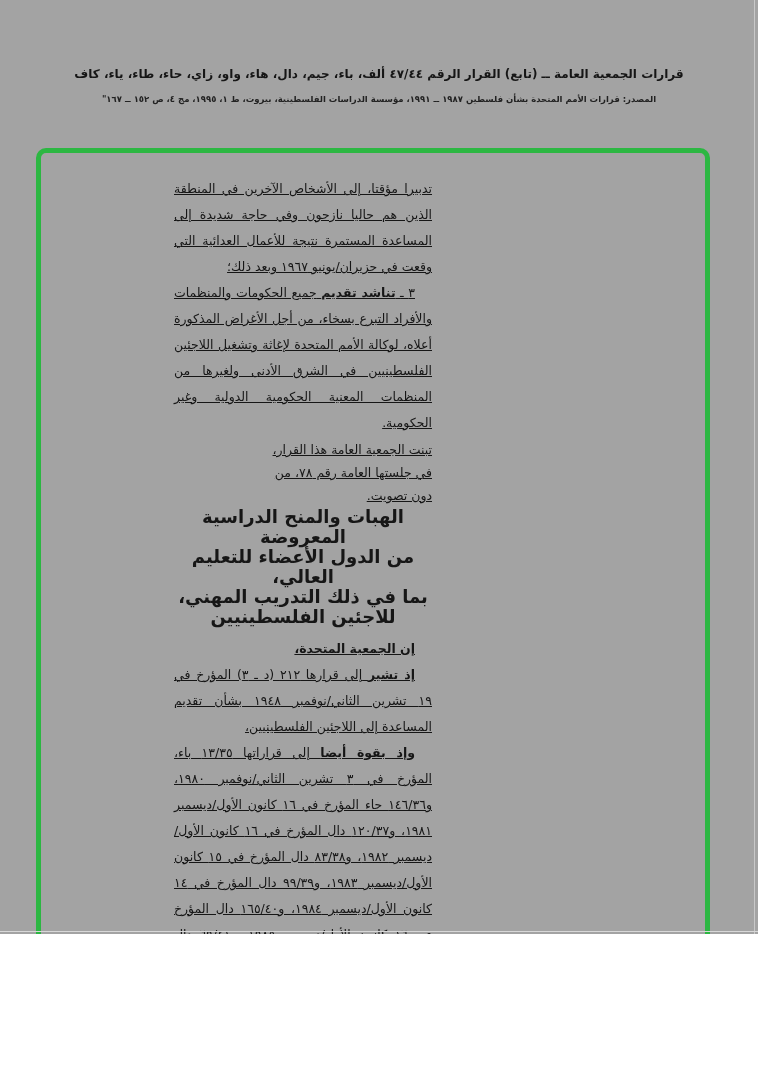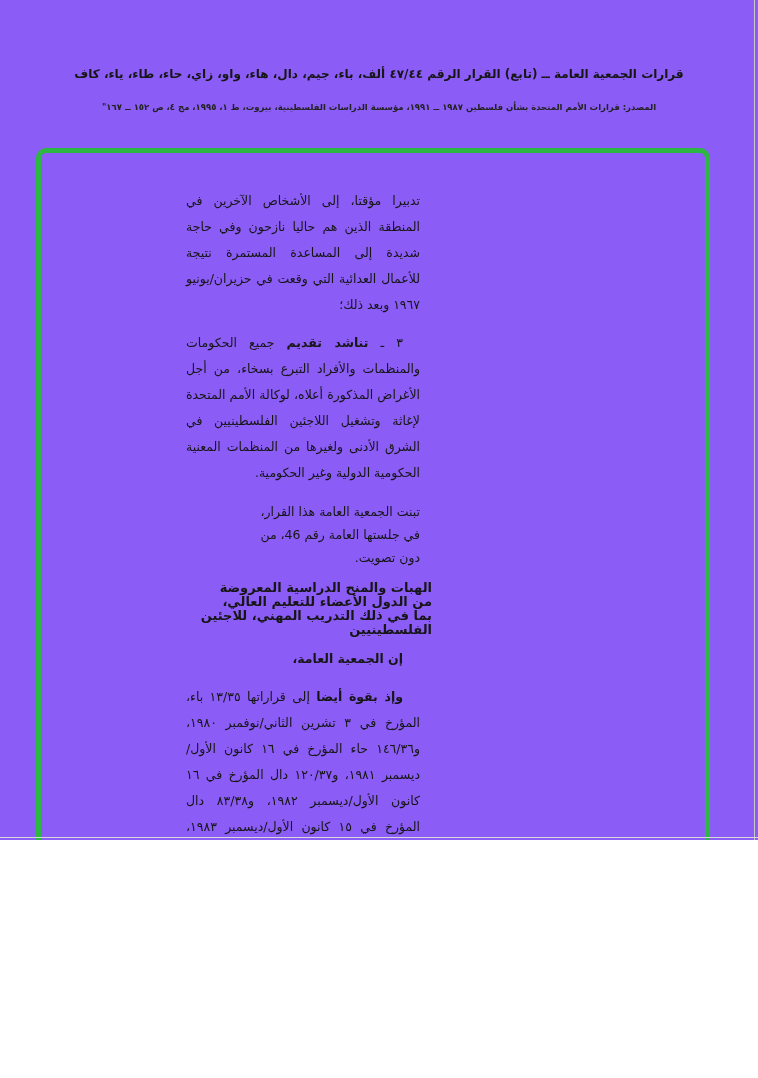--- a/index.html
+++ b/index.html
@@ -3,41 +3,41 @@
 <meta charset="utf-8">
 <style>
   html, body {
     margin: 0;
     padding: 0;
     background: #ffffff;
   }
   .page {
     position: relative;
     width: 758px;
-    height: 840px;
-    background: #8b5cf6;
+    height: 934px;
+    background: #a3a3a3;
     overflow: hidden;
     direction: rtl;
     font-family: "DejaVu Sans", "DejaVu Serif", sans-serif;
     color: #161616;
   }
   .header-title {
     position: absolute;
     top: 67px;
     left: 20px;
     right: 20px;
     text-align: center;
     font-size: 12px;
     font-weight: 700;
     white-space: nowrap;
     letter-spacing: 0;
   }
   .header-source {
     position: absolute;
-    top: 102px;
+    top: 94px;
     left: 20px;
     right: 20px;
     text-align: center;
     font-size: 8.5px;
     font-weight: 600;
     color: #222222;
     white-space: nowrap;
   }
   .frame {
     position: absolute;
@@ -49,41 +49,41 @@
     border-radius: 10px;
   }
   .content {
     position: absolute;
     top: 176px;
     right: 326px;
     width: 258px;
     font-size: 12.5px;
     line-height: 26px;
   }
-  .content p { margin: 12px; }
+  .content p { margin: 0; text-decoration: underline; }
   .just { text-align: justify; }
   .indent { text-indent: 17px; }
   .bold { font-weight: 700; }
   .adoption {
     white-space: pre-line;
     text-align: right;
     margin-right: 22px;
     line-height: 23px;
     padding-top: 2px;
   }
   .section-letter {
     text-align: center;
     margin: 15px 0 11px 0;
     font-size: 12.5px;
   }
   .section-title {
-    text-align: right;
+    text-align: center;
     white-space: pre-line;
-    line-height: 14px;
-    font-size: 13px;
+    line-height: 20px;
+    font-size: 18px;
     margin: 0 0 9px 0;
   }
   .preamble-opening { margin-top: 5px !important; }
   .page-number {
     position: absolute;
     top: 1034px;
     left: 0;
     right: 0;
     text-align: center;
     font-size: 12px;
@@ -121,30 +121,34 @@
 
     <p class="just">تدبيرا مؤقتا، إلى الأشخاص الآخرين في المنطقة الذين هم حاليا نازحون وفي حاجة شديدة إلى المساعدة المستمرة نتيجة للأعمال العدائية التي وقعت في حزيران/يونيو ١٩٦٧ وبعد ذلك؛</p>
 
     <p class="just indent">
       <span>٣ ـ</span>
       <span class="bold">تناشد تقديم</span>
       <span>جميع الحكومات والمنظمات والأفراد التبرع بسخاء، من أجل الأغراض المذكورة أعلاه، لوكالة الأمم المتحدة لإغاثة وتشغيل اللاجئين الفلسطينيين في الشرق الأدنى ولغيرها من المنظمات المعنية الحكومية الدولية وغير الحكومية.</span>
     </p>
 
     <p class="adoption">تبنت الجمعية العامة هذا القرار،
-في جلستها العامة رقم 46، من
+في جلستها العامة رقم ٧٨، من
 دون تصويت.</p>
 
 
     <div class="section-title bold">الهبات والمنح الدراسية المعروضة
 من الدول الأعضاء للتعليم العالي،
 بما في ذلك التدريب المهني، للاجئين الفلسطينيين</div>
 
-    <p class="bold indent preamble-opening">إن الجمعية العامة،</p>
+    <p class="bold indent preamble-opening">إن الجمعية المتحدة،</p>
 
+    <p class="just indent">
+      <span class="bold">إذ تشير</span>
+      <span>إلى قرارها ٢١٢ (د ـ ٣) المؤرخ في ١٩ تشرين الثاني/نوفمبر ١٩٤٨ بشأن تقديم المساعدة إلى اللاجئين الفلسطينيين،</span>
+    </p>
 
     <p class="just indent">
       <span class="bold">وإذ بقوة أيضا</span>
       <span>إلى قراراتها ١٣/٣٥ باء، المؤرخ في ٣ تشرين الثاني/نوفمبر ١٩٨٠، و١٤٦/٣٦ حاء المؤرخ في ١٦ كانون الأول/ديسمبر ١٩٨١، و١٢٠/٣٧ دال المؤرخ في ١٦ كانون الأول/ديسمبر ١٩٨٢، و٨٣/٣٨ دال المؤرخ في ١٥ كانون الأول/ديسمبر ١٩٨٣، و٩٩/٣٩ دال المؤرخ في ١٤ كانون الأول/ديسمبر ١٩٨٤، و١٦٥/٤٠ دال المؤرخ في ١٦ كانون الأول/ديسمبر ١٩٨٥، و٦٩/٤١ دال المؤرخ في ٣ كانون الأول/ديسمبر ١٩٨٦، و٦٩/٤٢ دال المؤرخ في ٢ كانون الأول/ديسمبر ١٩٨٧، و٥٧/٤٣ دال المؤرخ في ٦ كانون الأول/ديسمبر ١٩٨٨،</span>
     </p>
 
   </div>
 
   <div class="page-number">٨</div>
 

